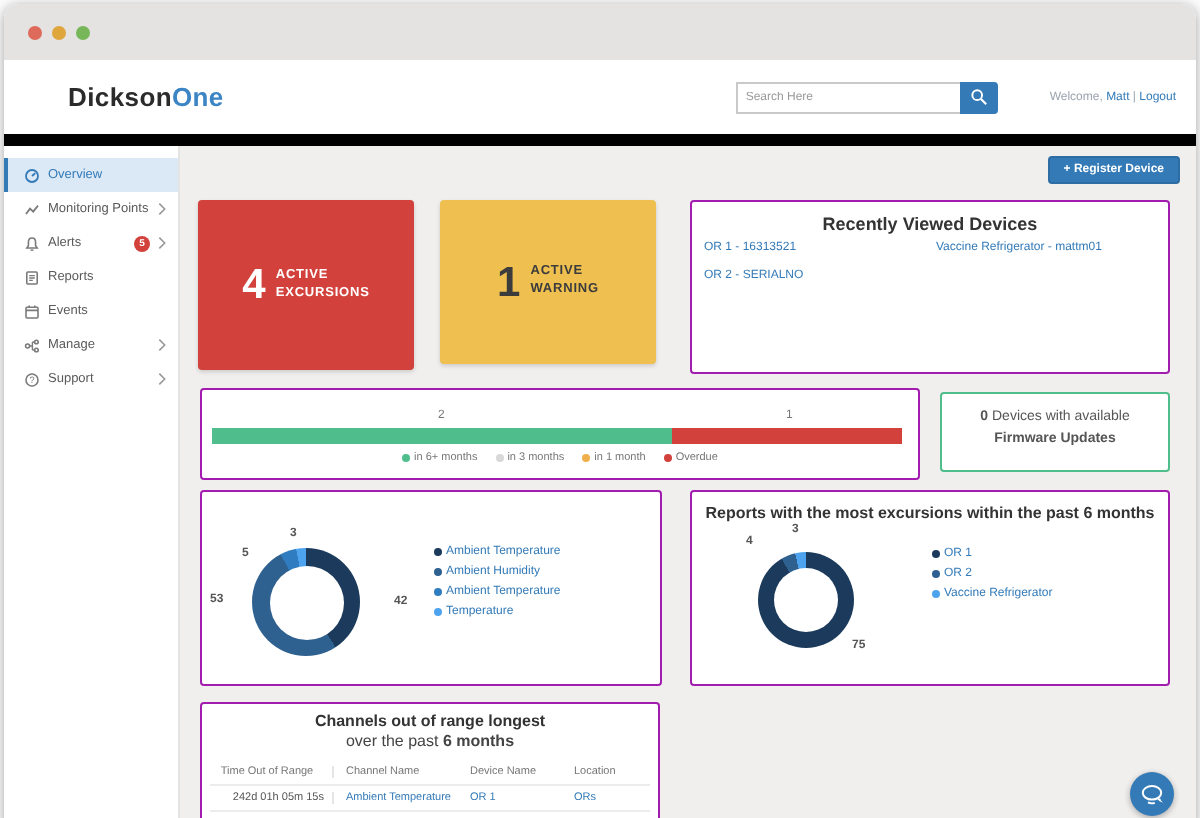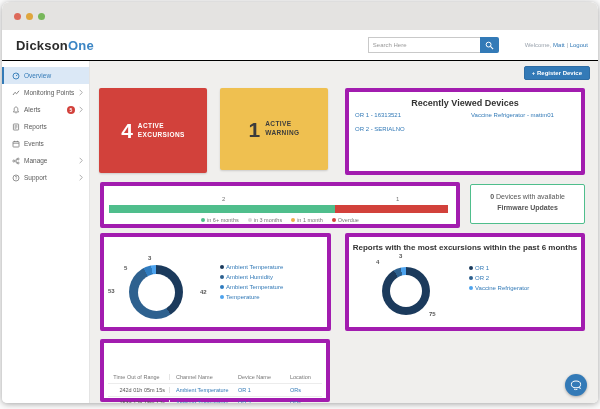--- a/index.html
+++ b/index.html
@@ -1,39 +1,39 @@
 <!DOCTYPE html>
 <html><head>
 <meta charset="utf-8">
 <style>
   * { margin:0; padding:0; box-sizing:border-box; }
   body { background:#fbfbfb; font-family:"Liberation Sans","DejaVu Sans",sans-serif; width:600px; height:409px; overflow:hidden; }
   .browser { width:596px; margin:2px auto 0; border-radius:7px 7px 5px 5px; box-shadow:0 1px 6px rgba(0,0,0,.35); background:#fff; overflow:hidden; }
   .chrome { height:28px; background:#e4e3e1; border-radius:7px 7px 0 0; display:flex; align-items:center; padding-left:12px; gap:5px; }
   .dot { width:7px; height:7px; border-radius:50%; }
   .dot.r{background:#dd6a5a}.dot.y{background:#dfa63e}.dot.g{background:#77b75a}
-  .appheader { height:31px; background:#fff; border-bottom:1px solid #000000; display:flex; align-items:center; padding:0 10px 0 14px; }
+  .appheader { height:43px; background:#fff; border-bottom:6px solid #000000; display:flex; align-items:center; padding:0 10px 0 32px; }
   .logo { font-size:13px; font-weight:bold; letter-spacing:.2px; }
   .logo .dark{color:#2b2b2b}.logo .blue{color:#3b85c4}
   .hspacer{flex:1}
   .searchwrap{display:flex;align-items:stretch;height:16px}
   .searchwrap input{width:112px;height:16px;border:1px solid #c9c9c9;border-right:none;font-size:6px;padding:0 4px;color:#555;outline:none;font-family:inherit}
   .searchwrap input::placeholder{color:#999}
   .searchbtn{width:19px;height:16px;border:none;display:flex;align-items:center;justify-content:center;cursor:pointer;border-radius:0 2px 2px 0}
   .welcome{font-size:6px;margin-left:26px;color:#9aa3ad}
   .welcome a{color:#337ab7;text-decoration:none}
   .appbody{display:flex;height:342px;background:#f0efed}
   .sidebar{width:88px;background:#fff;border-right:1px solid #e4e4e4;padding-top:6px}
   .sitem{height:17px;display:flex;align-items:center;padding:0 6px 0 8px;font-size:6.5px;color:#5a5a5a;cursor:pointer;border-left:2px solid transparent}
   .sitem .lbl{margin-left:4px;flex:1;white-space:nowrap}
   .sitem.active{background:#dbe8f6;border-left-color:#337ab7;color:#337ab7}
   .sitem svg{flex:none}
   .badge{min-width:8px;height:8px;border-radius:4px;color:#fff;font-size:5px;display:flex;align-items:center;justify-content:center;font-weight:bold;margin-right:2px;padding:0 1px}
   .main{position:relative;flex:1;overflow:hidden}
-  .card{position:absolute;background:#fff;border:4px solid #a21caf;border-radius:2px}
+  .card{position:absolute;background:#fff;border:1px solid #a21caf;border-radius:2px}
   .regbtn{position:absolute;top:5px;right:8px;height:14px;padding:0 7px;color:#fff;font-size:6px;font-weight:bold;border:1px solid #2e6da4;border-radius:2px;display:flex;align-items:center;cursor:pointer}
   .stat{position:absolute;border-radius:2px;display:flex;align-items:center;justify-content:center;gap:5px;box-shadow:0 1px 2px rgba(0,0,0,.15)}
   .stat .num{font-size:21px;font-weight:bold;line-height:1}
   .stat .sl{font-size:6.5px;font-weight:bold;letter-spacing:.4px;line-height:1.35}
   .stat.red{color:#fff}
   .stat.yellow{color:#3c3c3c}
   .cardtitle{font-size:8.5px;font-weight:bold;color:#333;text-align:center;padding-top:6px}
   .recent-links{padding:9px 6px 0;position:relative;font-size:6px}
   .rl{position:absolute;color:#337ab7;text-decoration:none;white-space:nowrap}
   .calib-bar{position:absolute;left:5px;right:8px;top:19px;height:8px;display:flex}
@@ -261,20 +261,24 @@
               <a href="#">OR 2</a>
             </span>
           <span class="litem">
               <span class="ldot" style="background: rgb(77, 163, 238);"></span>
               <a href="#">Vaccine Refrigerator</a>
             </span>
         </div>
       </div>
 
       <div class="card" style="left:10px;top:278px;width:230px;height:63px;">
+        <div class="cardtitle" style="font-size:8px;line-height:1.2;padding-top:4px">
+          <span>Channels out of range longest</span><br>
+          <span style="font-weight:normal;color:#444"><span>over the past </span><b>6 months</b></span>
+        </div>
         <div class="tbl">
           <div class="trow thead">
             <span class="c1">Time Out of Range</span>
             <span class="c2">Channel Name</span>
             <span class="c3">Device Name</span>
             <span class="c4">Location</span>
           </div>
           <div class="trow">
             <span class="c1">242d 01h 05m 15s</span>
             <span class="c2"><a href="#">Ambient Temperature</a></span>

